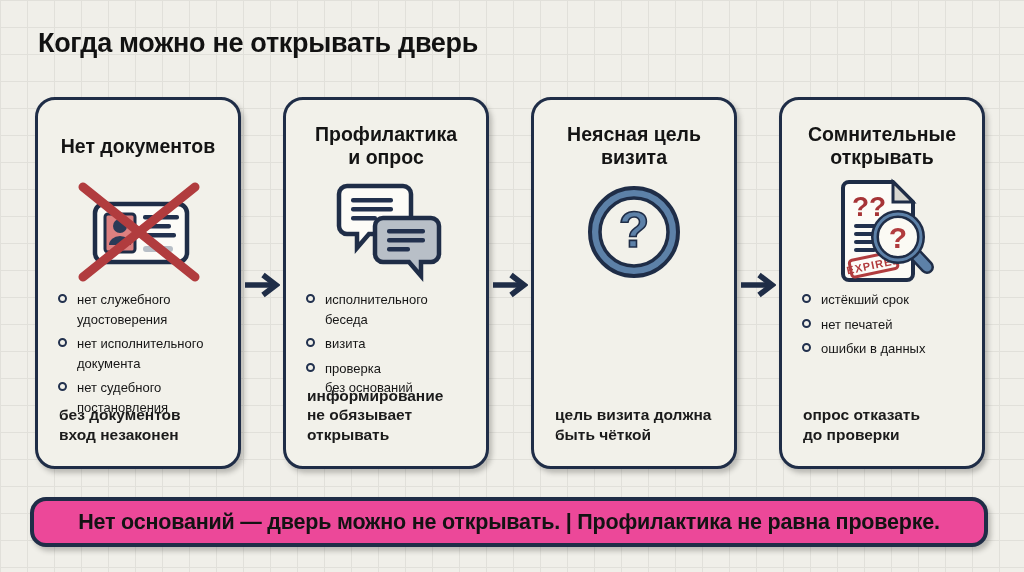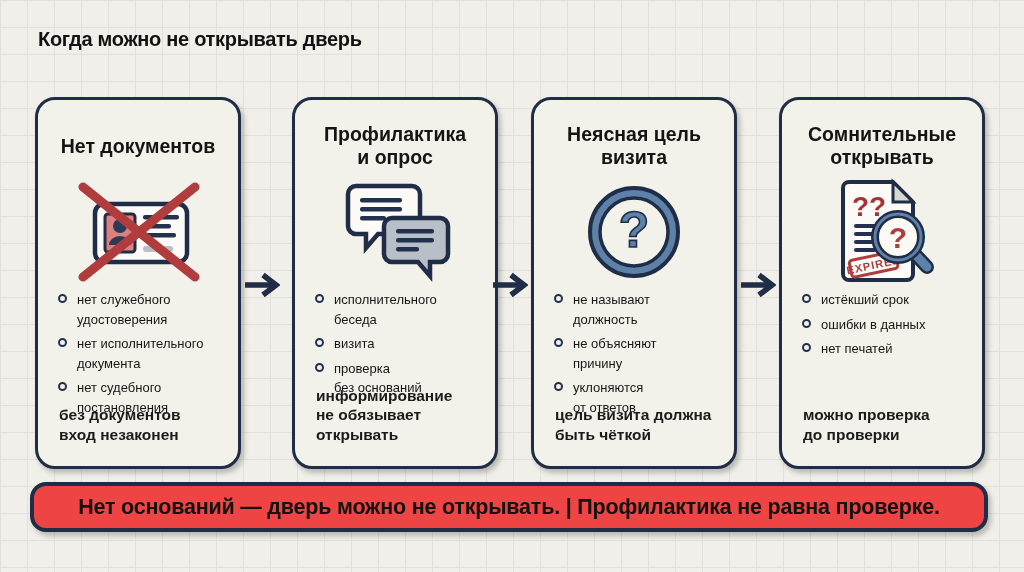--- a/index.html
+++ b/index.html
@@ -10,21 +10,21 @@
     background-color:#f0efe9;
     background-image:
       linear-gradient(#e1e0da 1px, transparent 1px),
       linear-gradient(90deg, #e1e0da 1px, transparent 1px);
     background-size:27px 27px;
     overflow:hidden;
     color:#161616;
   }
   .page-title {
     position:absolute; left:38px; top:28px;
-    font-size:20px; font-weight:700; letter-spacing:-0.3px; color:#121212;
+    font-size:27px; font-weight:700; letter-spacing:-0.3px; color:#121212;
   }
   .card {
     position:absolute; top:97px; width:206px; height:372px;
     background:#f2f1ea;
     border:3px solid #1f2d47;
     border-radius:20px;
     box-shadow:3px 4px 5px rgba(60,60,55,0.30);
   }
   .card-title {
     position:absolute; top:20px; left:6px; right:6px; height:52px;
@@ -46,22 +46,22 @@
     width:9px; height:9px; border:2.5px solid #22314e; border-radius:50%;
     background:transparent; flex-shrink:0; margin:4px 10px 0 0;
   }
   .bullet-text { font-size:13px; line-height:19.5px; white-space:pre-line; }
   .card-footer {
     position:absolute; left:21px; right:6px; bottom:22px;
     font-size:15.5px; line-height:19.5px; white-space:pre-line; color:#1b1b1b;font-weight:bold;
   }
   .flow-arrow { position:absolute; top:269px; }
   .banner {
-    position:absolute; left:30px; top:482px; width:958px; height:50px;
-    background:#ef4444;
+    position:absolute; left:30px; top:497px; width:958px; height:50px;
+    background:#ec4899;
     border:4px solid #1f2d47; border-radius:16px;
     display:flex; align-items:center; justify-content:center;
     box-shadow:3px 4px 5px rgba(60,60,55,0.30);
   }
   .banner-text { font-size:21.5px; font-weight:700; color:#131313; letter-spacing:-0.2px; }
 </style>
 </head>
 <body>
 
 <h1 class="page-title">Когда можно не открывать дверь</h1>
@@ -101,21 +101,21 @@
   </ul>
   <div class="card-footer">без документов
 вход незаконен</div>
 </section>
 
 <svg class="flow-arrow" style="left:242px" width="38" height="32" viewBox="0 0 38 32">
   <line x1="3" y1="16" x2="30" y2="16" stroke="#1f2d47" stroke-width="5.5"></line>
   <path d="M21 6 L34 16 L21 26" fill="none" stroke="#1f2d47" stroke-width="5.5"></path>
 </svg>
 
-<section class="card" style="left:292px">
+<section class="card" style="left:283px">
   <div class="card-title">Профилактика
 и опрос</div>
   <div class="icon-wrap">
     <svg width="122" height="104" viewBox="0 0 122 104">
       <path d="M22 6 h56 a8 8 0 0 1 8 8 v32 a8 8 0 0 1 -8 8 h-34 l-12 14 v-14 h-10 a8 8 0 0 1 -8 -8 v-32 a8 8 0 0 1 8 -8 z" fill="#fcfbf7" stroke="#1f2d47" stroke-width="4.5"></path>
       <rect x="26" y="18" width="42" height="4.5" rx="2" fill="#22314e"></rect>
       <rect x="26" y="27" width="42" height="4.5" rx="2" fill="#22314e"></rect>
       <rect x="26" y="36" width="26" height="4.5" rx="2" fill="#22314e"></rect>
       <path d="M58 38 h48 a8 8 0 0 1 8 8 v28 a8 8 0 0 1 -8 8 h-10 v14 l-12 -14 h-26 a8 8 0 0 1 -8 -8 v-28 a8 8 0 0 1 8 -8 z" fill="#b8bfc7" stroke="#1f2d47" stroke-width="4.5"></path>
       <rect x="62" y="49" width="38" height="4.5" rx="2" fill="#22314e"></rect>
@@ -151,37 +151,20 @@
 <section class="card" style="left:531px">
   <div class="card-title">Неясная цель
 визита</div>
   <div class="icon-wrap">
     <svg width="98" height="98" viewBox="0 0 98 98">
       <circle cx="49" cy="49" r="44" fill="#5d81a8" stroke="#1f2d47" stroke-width="4"></circle>
       <circle cx="49" cy="49" r="34" fill="#f2f1ea" stroke="#1f2d47" stroke-width="3.5"></circle>
       <text x="49" y="64" text-anchor="middle" font-family="Liberation Sans, sans-serif" font-size="50" font-weight="bold" fill="#5d81a8" stroke="#1f2d47" stroke-width="1.6">?</text>
     </svg>
   </div>
-  <ul class="bullet-list">
-    <li class="bullet-item">
-        <span class="bullet-marker"></span>
-        <span class="bullet-text">не называют
-должность</span>
-      </li>
-    <li class="bullet-item">
-        <span class="bullet-marker"></span>
-        <span class="bullet-text">не объясняют
-причину</span>
-      </li>
-    <li class="bullet-item">
-        <span class="bullet-marker"></span>
-        <span class="bullet-text">уклоняются
-от ответов</span>
-      </li>
-  </ul>
   <div class="card-footer">цель визита должна
 быть чёткой</div>
 </section>
 
 <svg class="flow-arrow" style="left:738px" width="38" height="32" viewBox="0 0 38 32">
   <line x1="3" y1="16" x2="30" y2="16" stroke="#1f2d47" stroke-width="5.5"></line>
   <path d="M21 6 L34 16 L21 26" fill="none" stroke="#1f2d47" stroke-width="5.5"></path>
 </svg>
 
 <section class="card" style="left:779px">
@@ -207,26 +190,26 @@
       <text x="75" y="70" text-anchor="middle" font-family="Liberation Sans, sans-serif" font-size="30" font-weight="bold" fill="#b13c3e">?</text>
     </svg>
   </div>
   <ul class="bullet-list">
     <li class="bullet-item">
         <span class="bullet-marker"></span>
         <span class="bullet-text">истёкший срок</span>
       </li>
     <li class="bullet-item">
         <span class="bullet-marker"></span>
+        <span class="bullet-text">нет печатей</span>
+      </li>
+    <li class="bullet-item">
+        <span class="bullet-marker"></span>
         <span class="bullet-text">ошибки в данных</span>
       </li>
-    <li class="bullet-item">
-        <span class="bullet-marker"></span>
-        <span class="bullet-text">нет печатей</span>
-      </li>
   </ul>
-  <div class="card-footer">можно проверка
+  <div class="card-footer">опрос отказать
 до проверки</div>
 </section>
 
 <footer class="banner">
   <div class="banner-text">Нет оснований — дверь можно не открывать. | Профилактика не равна проверке.</div>
 </footer>
 
 </body></html>

